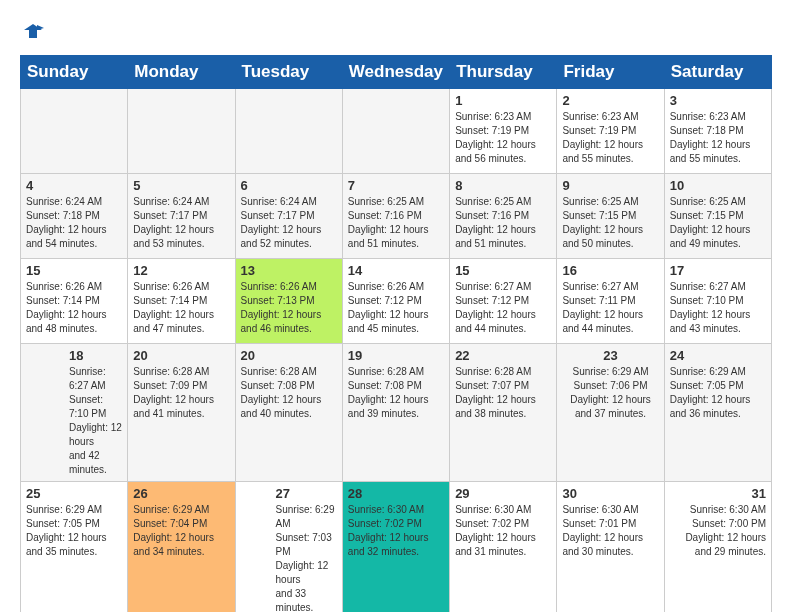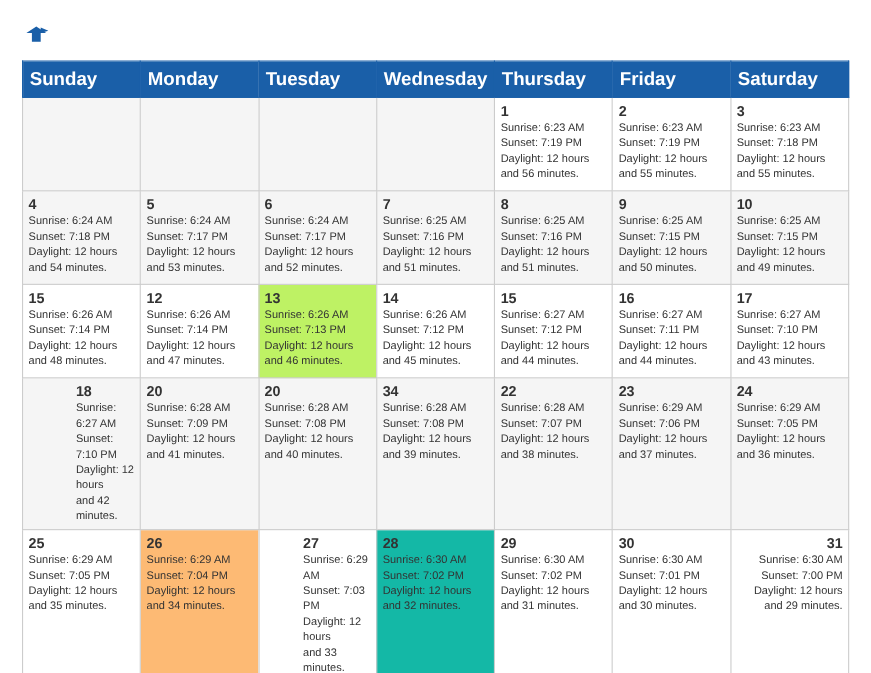--- a/index.html
+++ b/index.html
@@ -270,34 +270,34 @@
 and 41 minutes.</div>
         </td>
         <td style="background: rgb(245, 245, 245);">
           <span class="day-num">20</span>
           <div class="day-info" style="white-space: pre-line;">Sunrise: 6:28 AM
 Sunset: 7:08 PM
 Daylight: 12 hours
 and 40 minutes.</div>
         </td>
         <td style="background: rgb(245, 245, 245);">
-          <span class="day-num">34</span>
+          <span class="day-num">19</span>
           <div class="day-info" style="white-space: pre-line;">Sunrise: 6:28 AM
 Sunset: 7:08 PM
 Daylight: 12 hours
 and 39 minutes.</div>
         </td>
         <td style="background: rgb(245, 245, 245);">
           <span class="day-num">22</span>
           <div class="day-info" style="white-space: pre-line;">Sunrise: 6:28 AM
 Sunset: 7:07 PM
 Daylight: 12 hours
 and 38 minutes.</div>
         </td>
-        <td style="background: rgb(245, 245, 245);">
+        <td style="background: rgb(245, 245, 245); text-align: center;">
           <span class="day-num">23</span>
           <div class="day-info" style="white-space: pre-line;">Sunrise: 6:29 AM
 Sunset: 7:06 PM
 Daylight: 12 hours
 and 37 minutes.</div>
         </td>
         <td style="background: rgb(245, 245, 245);">
           <span class="day-num">24</span>
           <div class="day-info" style="white-space: pre-line;">Sunrise: 6:29 AM
 Sunset: 7:05 PM

